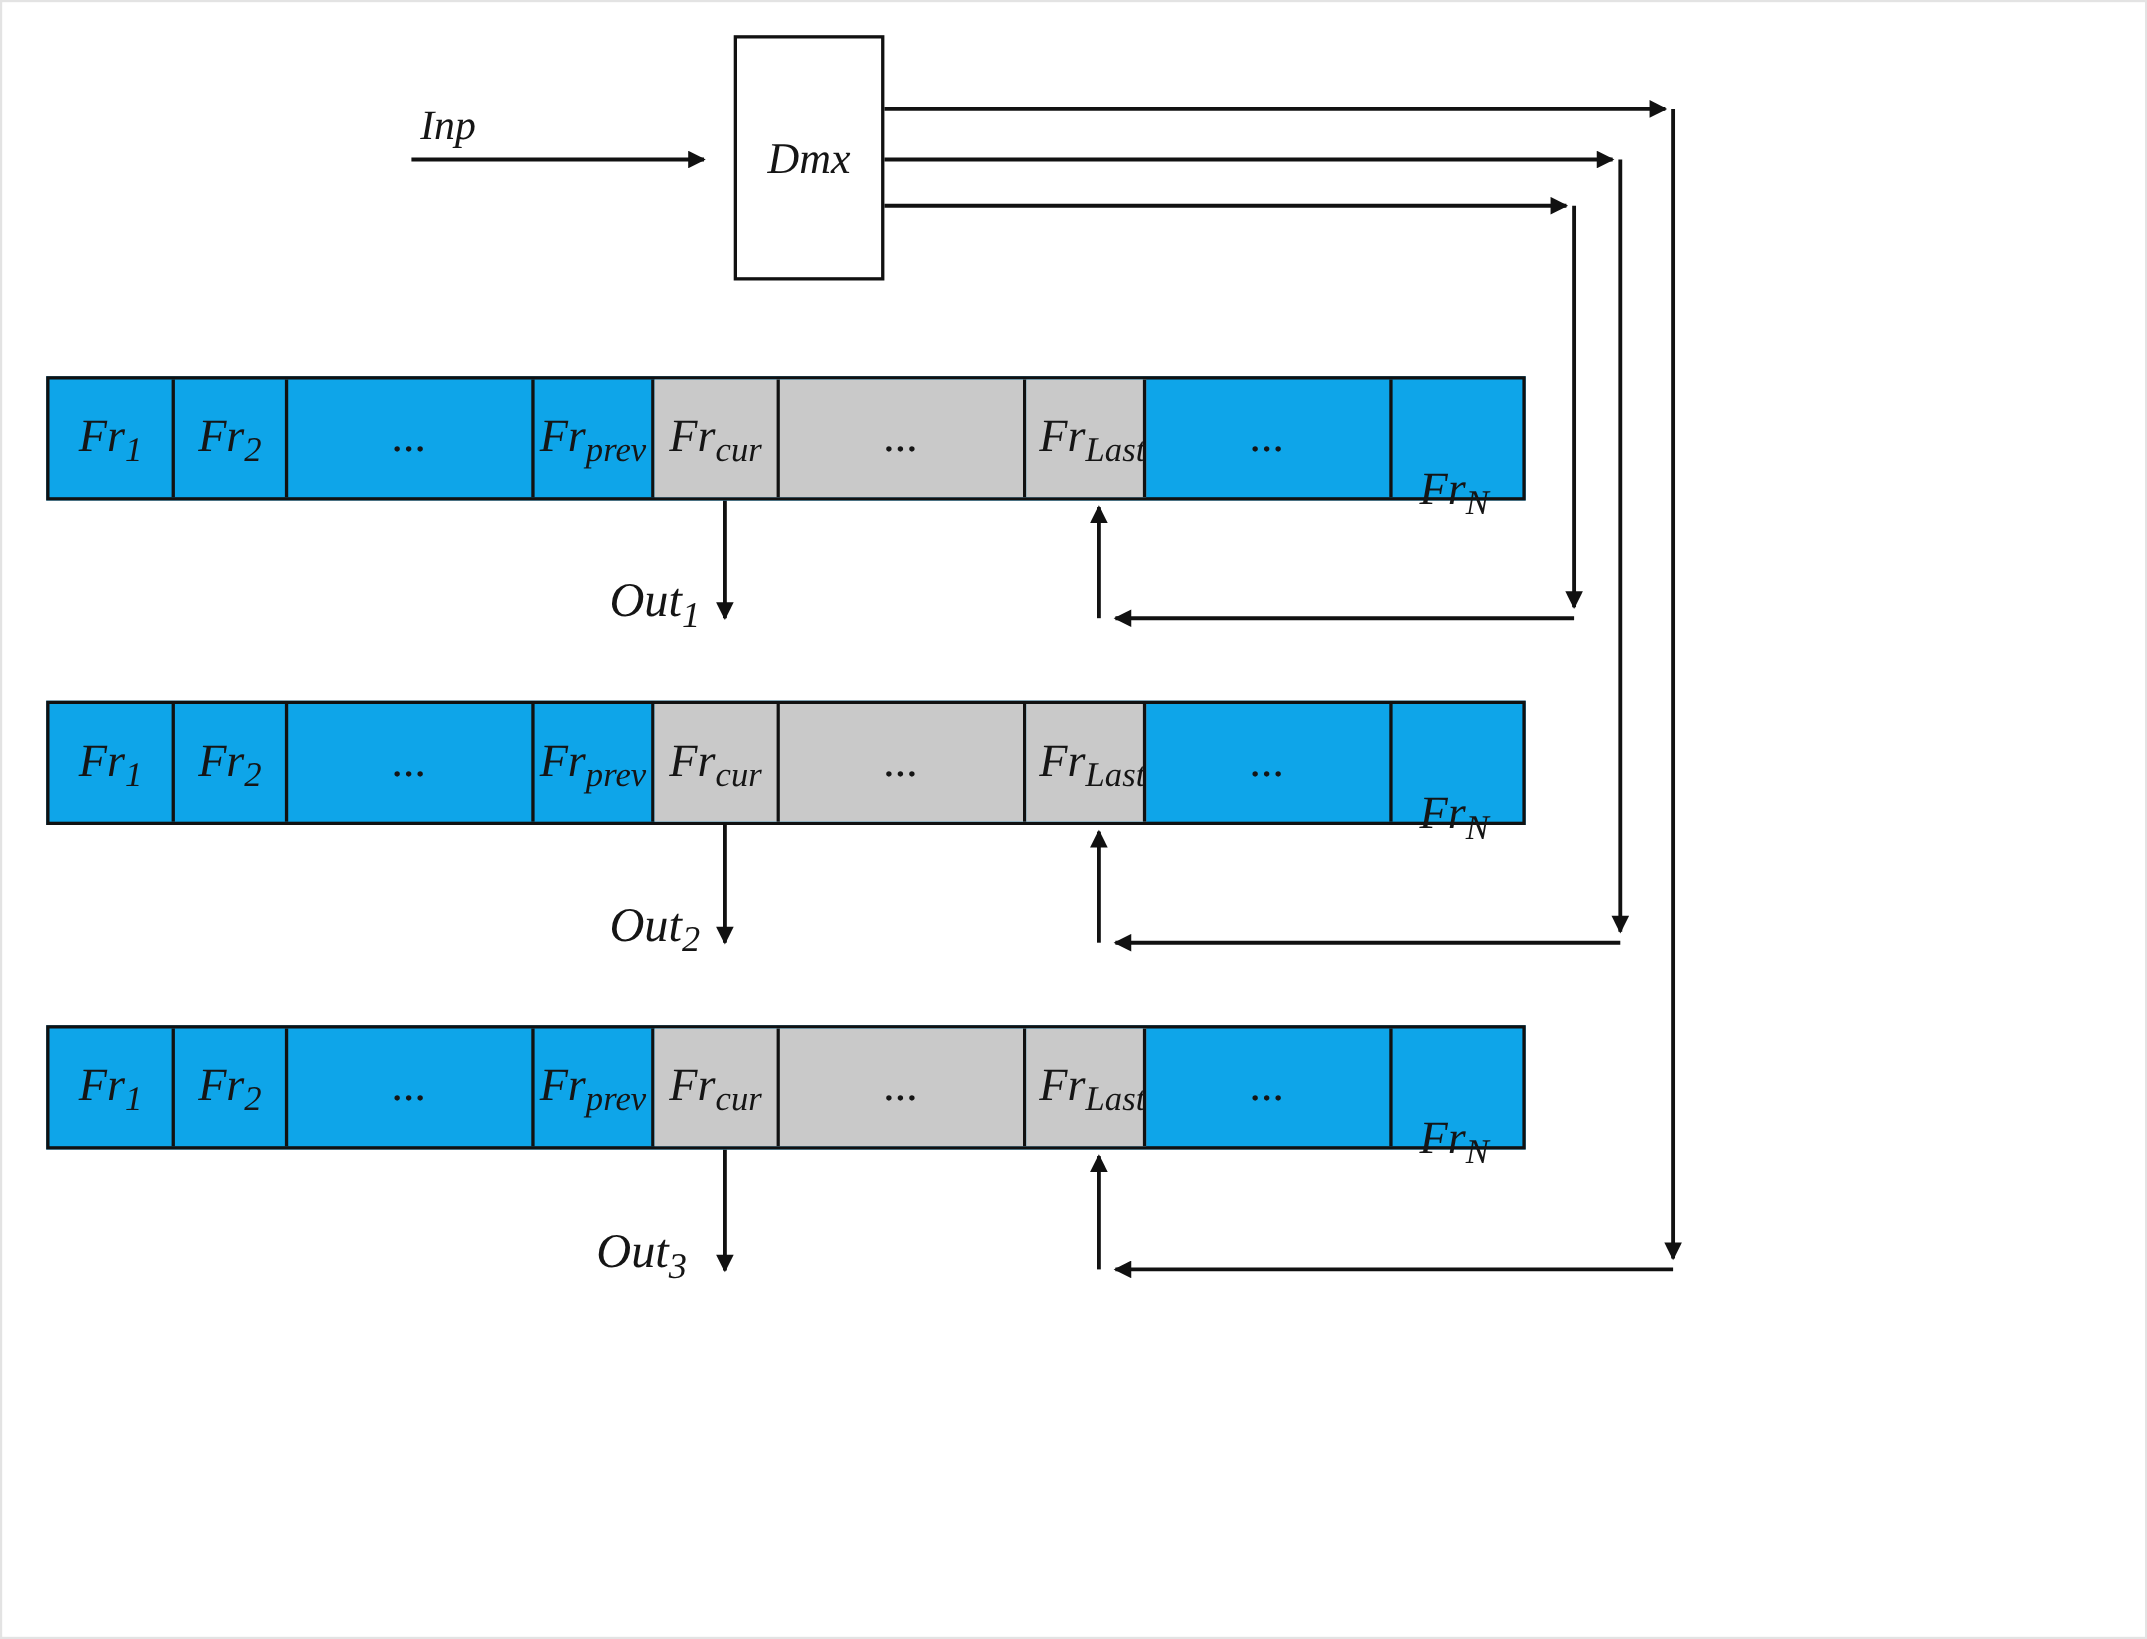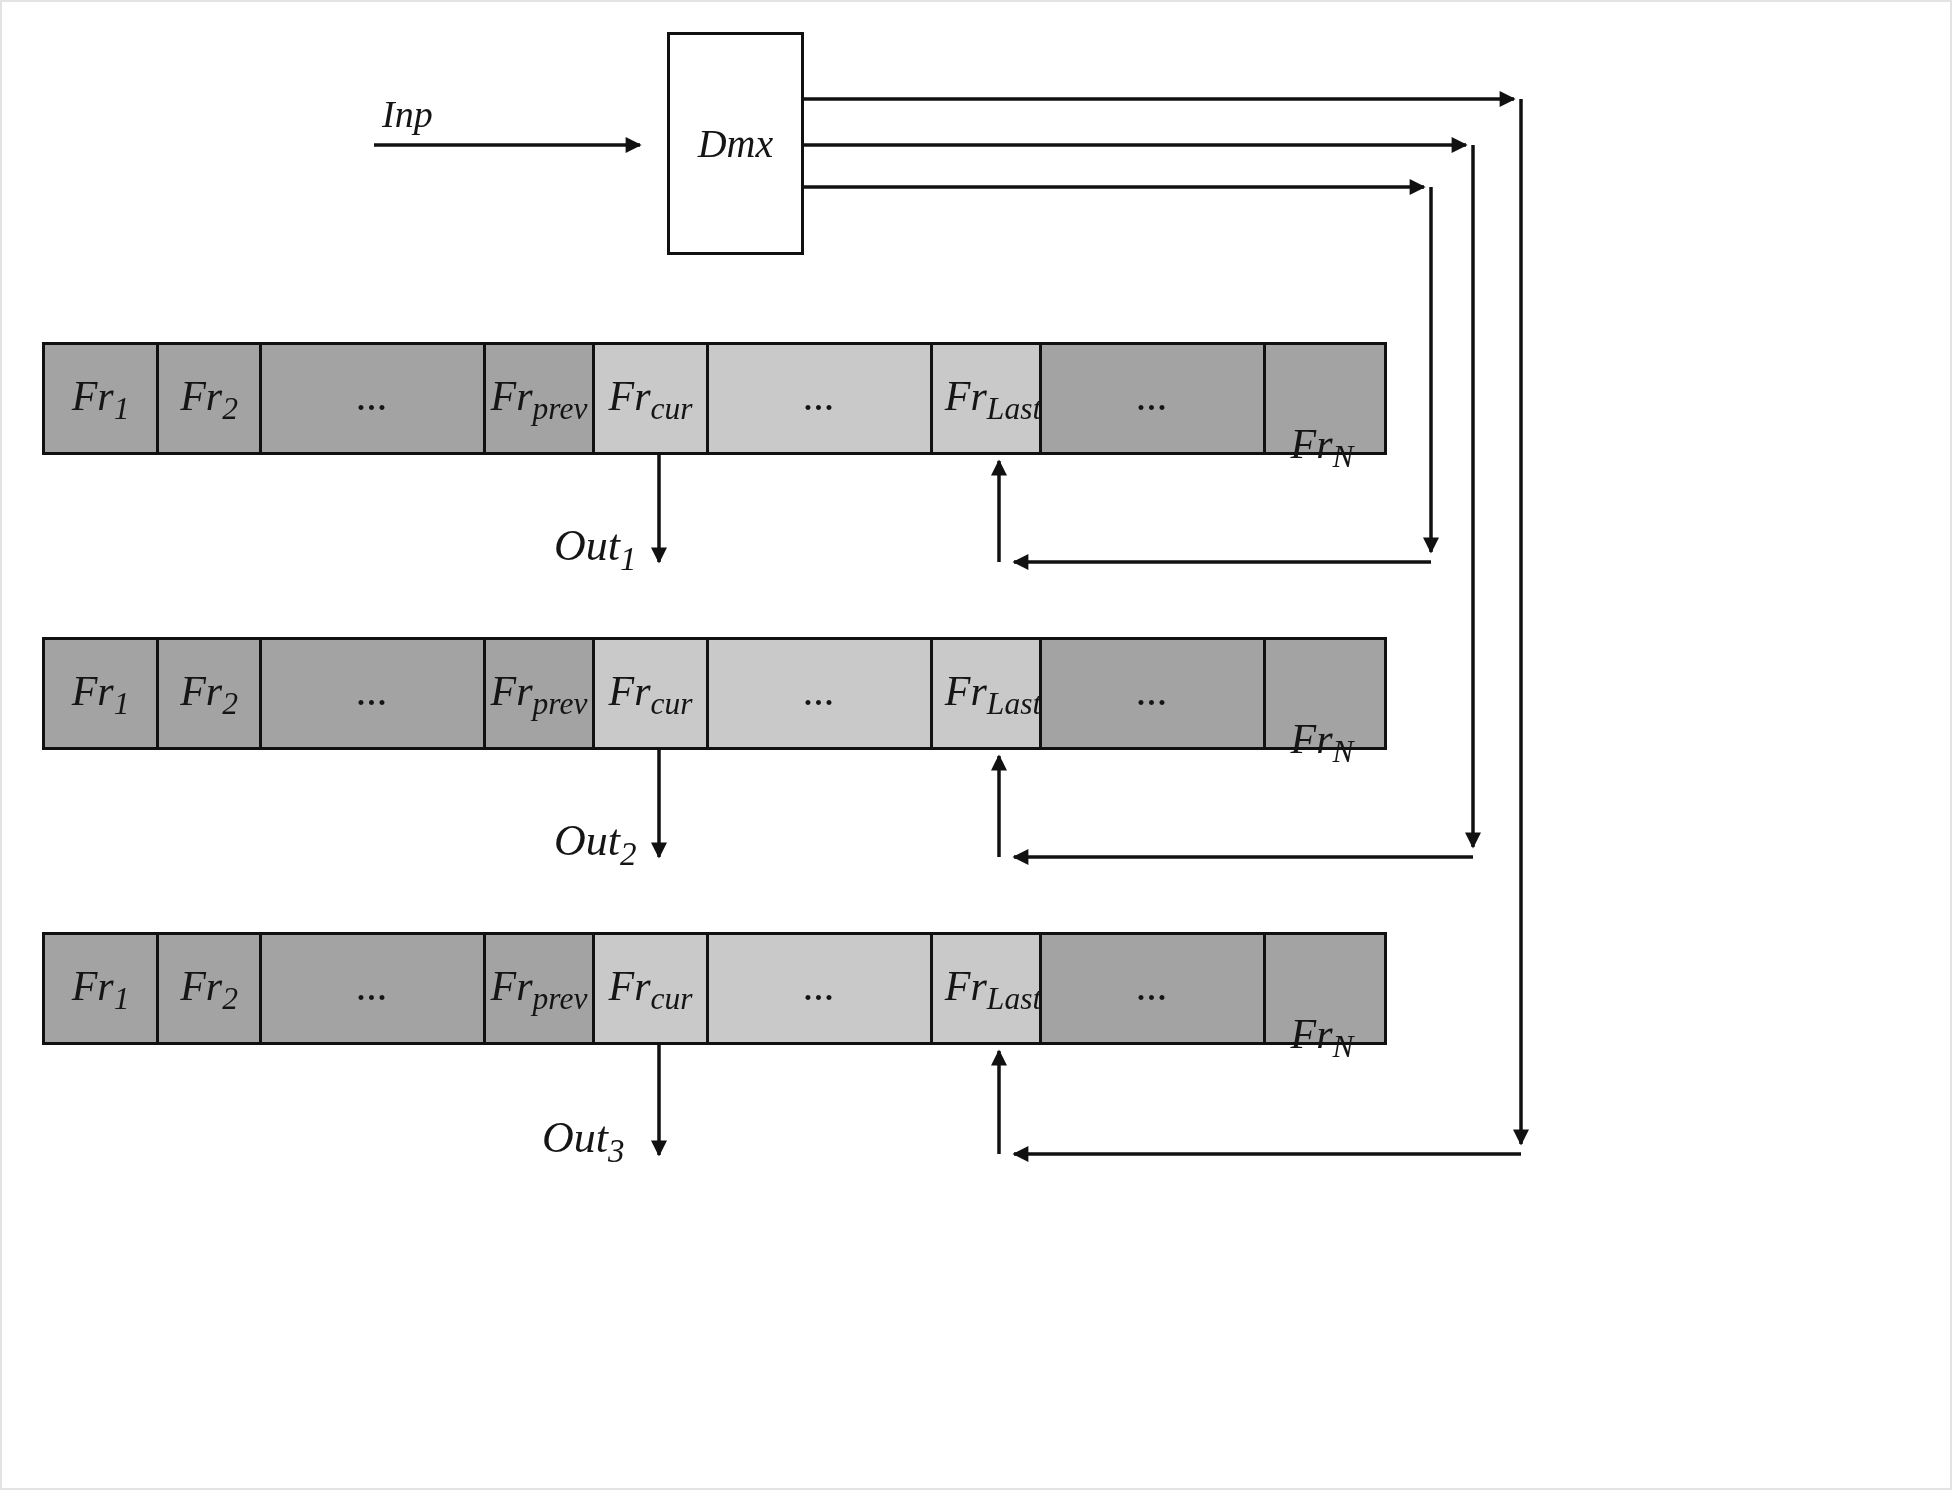--- a/index.html
+++ b/index.html
@@ -38,21 +38,21 @@
   .lbl sub { font-size: 0.75em; line-height: 1; }
 
   .inp-label {
     position: absolute; left: 380px; top: 90px;
     font-size: 38px;
   }
 
   .buffer-row {
     position: absolute; left: 40px; width: 1345px; height: 113px;
     border: 3px solid var(--line); box-sizing: border-box;
-    display: flex; background: #a3a3a3;
+    display: flex; background: #0ea5e9;
   }
   .row-1 { top: 340px; }
   .row-2 { top: 635px; }
   .row-3 { top: 930px; }
 
   .cell {
     box-sizing: border-box; height: 100%;
     border-right: 3px solid var(--line);
     display: flex; align-items: center; justify-content: center;
   }

